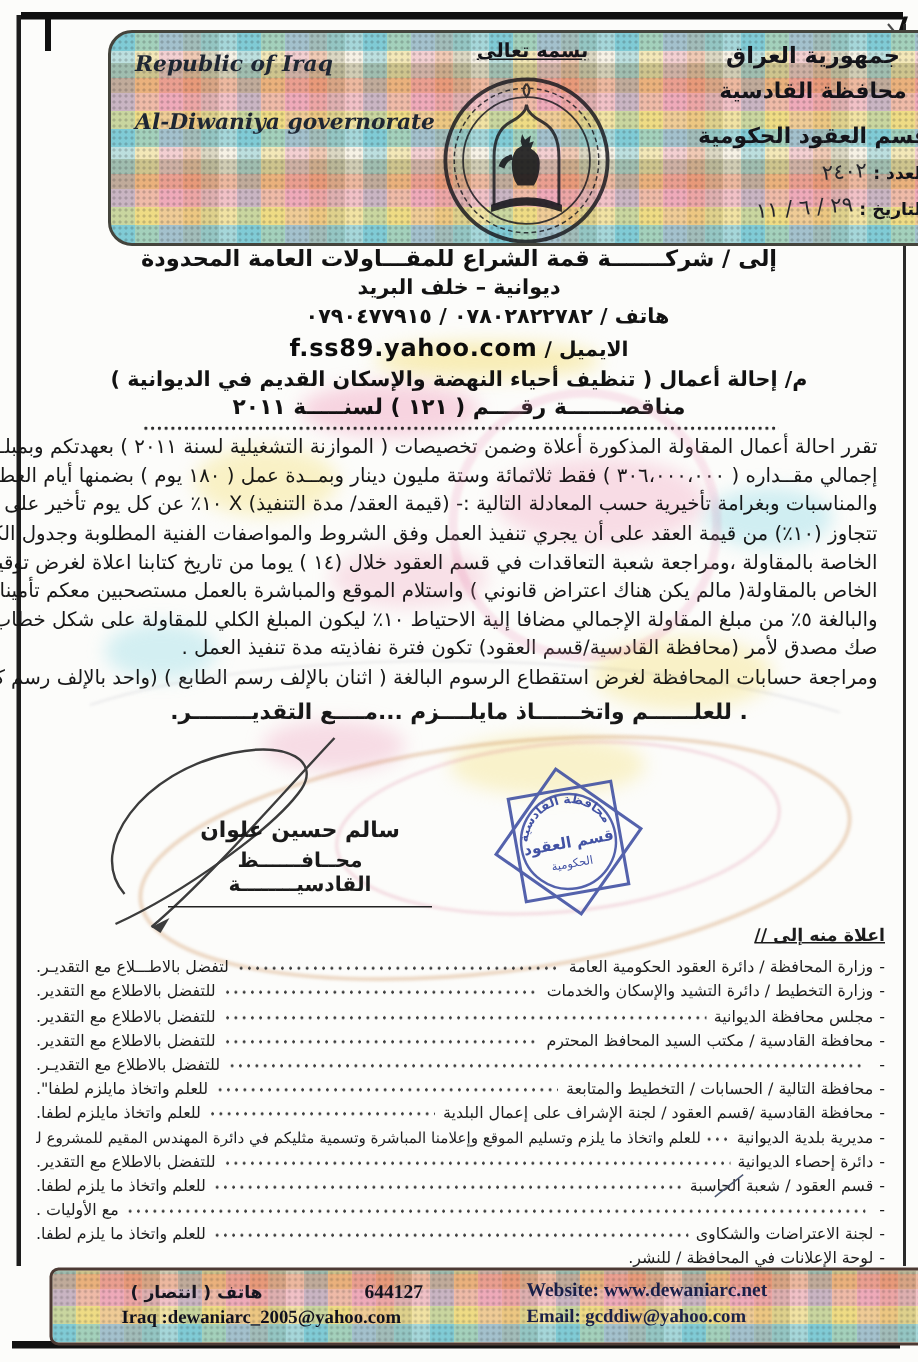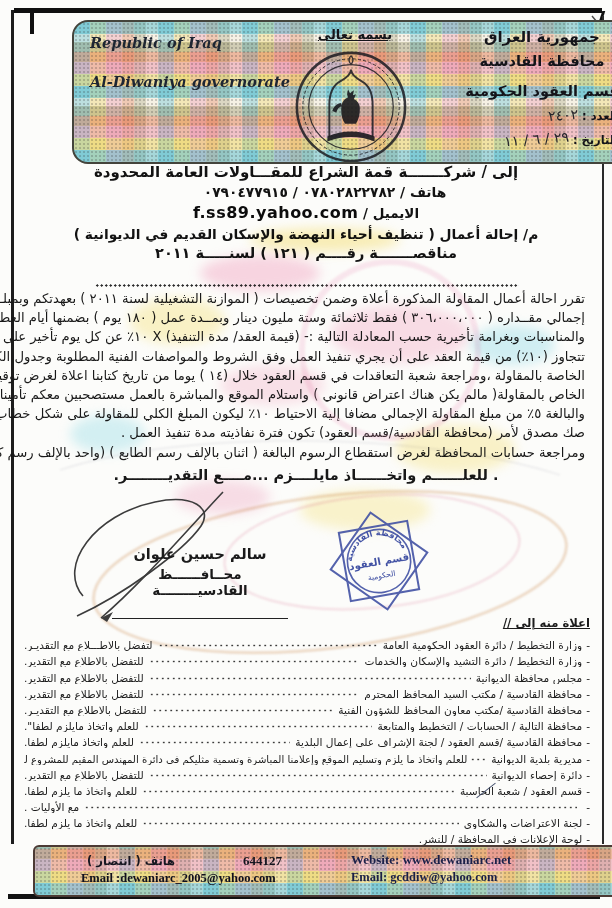--- a/index.html
+++ b/index.html
@@ -75,21 +75,21 @@
   .body-line.short{text-align-last:right;}
   .body-closing{margin-top:4px;text-align:center;font-weight:bold;font-size:14.5px;
     letter-spacing:.3px;}
 
   
   .sig-svg{position:absolute;left:55px;top:488px;pointer-events:none;}
   .sig-name{position:absolute;left:120px;top:546px;width:160px;text-align:center;
     font-weight:bold;font-size:14.5px;direction:rtl;}
   .sig-title{position:absolute;left:112px;top:566px;width:176px;text-align:center;
     font-weight:bold;font-size:13.5px;direction:rtl;border-bottom:1.5px solid #222;
-    padding-bottom:20px;}
+    padding-bottom:6px;}
 
   
   .star-stamp{position:absolute;left:328px;top:510px;width:102px;height:102px;}
 
   
   .ghost-arcs{position:absolute;left:0;top:0;pointer-events:none;filter:blur(1.2px);}
   .blob{position:absolute;border-radius:50%;filter:blur(6px);mix-blend-mode:multiply;
     pointer-events:none;}
   .b1{left:250px;top:228px;width:150px;height:24px;background:rgba(246,220,90,.42);}
   .b2{left:200px;top:255px;width:120px;height:36px;background:rgba(240,140,180,.35);}
@@ -186,20 +186,21 @@
     </div>
     <div class="hdr-meta">
       <span>التاريخ :</span>
       <span class="hand">٢٩ / ٦ / ١١</span>
     </div>
   </div>
 </div>
 
 <div class="recipient">
   <div class="rc-to">إلى / شركـــــــة قمة الشراع  للمقـــاولات العامة المحدودة</div>
+  <div class="rc-addr">ديوانية – خلف البريد</div>
   <div class="rc-phone">هاتف / ٠٧٨٠٢٨٢٢٧٨٢ / ٠٧٩٠٤٧٧٩١٥</div>
   <div class="rc-email">
     <span>الايميل /</span>
     <span class="latin" dir="ltr">f.ss89.yahoo.com</span>
   </div>
   <div class="rc-subject">م/ إحالة أعمال ( تنظيف أحياء النهضة والإسكان القديم في الديوانية )</div>
   <div class="rc-tender">مناقصـــــــة رقــــم ( ١٢١ ) لسنـــــة ٢٠١١</div>
 </div>
 <div class="dotted-sep"></div>
 
@@ -261,21 +262,21 @@
       <text x="50" y="67" text-anchor="middle" font-size="7.5" fill="#4252a4">الحكومية</text>
     </g>
   </svg>
 </div>
 
 <div class="dist">
   <div class="dist-header">اعلاة منه إلى //</div>
 
 <div class="dist-row">
       <span class="dash">-</span>
-      <span class="dest">وزارة التخطيط / دائرة العقود الحكومية العامة</span>
+      <span class="dest">وزارة المحافظة / دائرة العقود الحكومية العامة</span>
       <div class="leader"></div>
       <span class="action">لتفضل بالاطـــلاع مع التقديـر.</span>
     </div>
     <div class="dist-row">
       <span class="dash">-</span>
       <span class="dest">وزارة التخطيط / دائرة التشيد والإسكان والخدمات</span>
       <div class="leader"></div>
       <span class="action">للتفضل بالاطلاع مع التقدير.</span>
     </div>
     <div class="dist-row">
@@ -285,21 +286,20 @@
       <span class="action">للتفضل بالاطلاع مع التقدير.</span>
     </div>
     <div class="dist-row">
       <span class="dash">-</span>
       <span class="dest">محافظة القادسية / مكتب السيد المحافظ المحترم</span>
       <div class="leader"></div>
       <span class="action">للتفضل بالاطلاع مع التقدير.</span>
     </div>
     <div class="dist-row">
       <span class="dash">-</span>
-      <span class="dest">محافظة القادسية /مكتب معاون المحافظ للشؤون الفنية</span>
       <div class="leader"></div>
       <span class="action">للتفضل بالاطلاع مع التقديـر.</span>
     </div>
     <div class="dist-row">
       <span class="dash">-</span>
       <span class="dest">محافظة التالية / الحسابات / التخطيط والمتابعة</span>
       <div class="leader"></div>
       <span class="action">للعلم واتخاذ مايلزم لطفا".</span>
     </div>
     <div class="dist-row">
@@ -340,16 +340,16 @@
     </div>
     <div class="dist-row">
       <span class="dash">-</span>
       <span class="dest">لوحة الإعلانات في المحافظة / للنشر.</span>
     </div>
   </div>
 
 <div class="footer-band plaid">
   <span class="f-phone-label">هاتف ( انتصار )</span>
   <span class="f-phone-num">644127</span>
-  <span class="f-email-left">Email :dewaniarc_2005@yahoo.com</span>
+  <span class="f-email-left">Iraq :dewaniarc_2005@yahoo.com</span>
   <span class="f-website">Website: www.dewaniarc.net</span>
   <span class="f-email-right">Email: gcddiw@yahoo.com</span>
 </div>
 
 </body></html>

